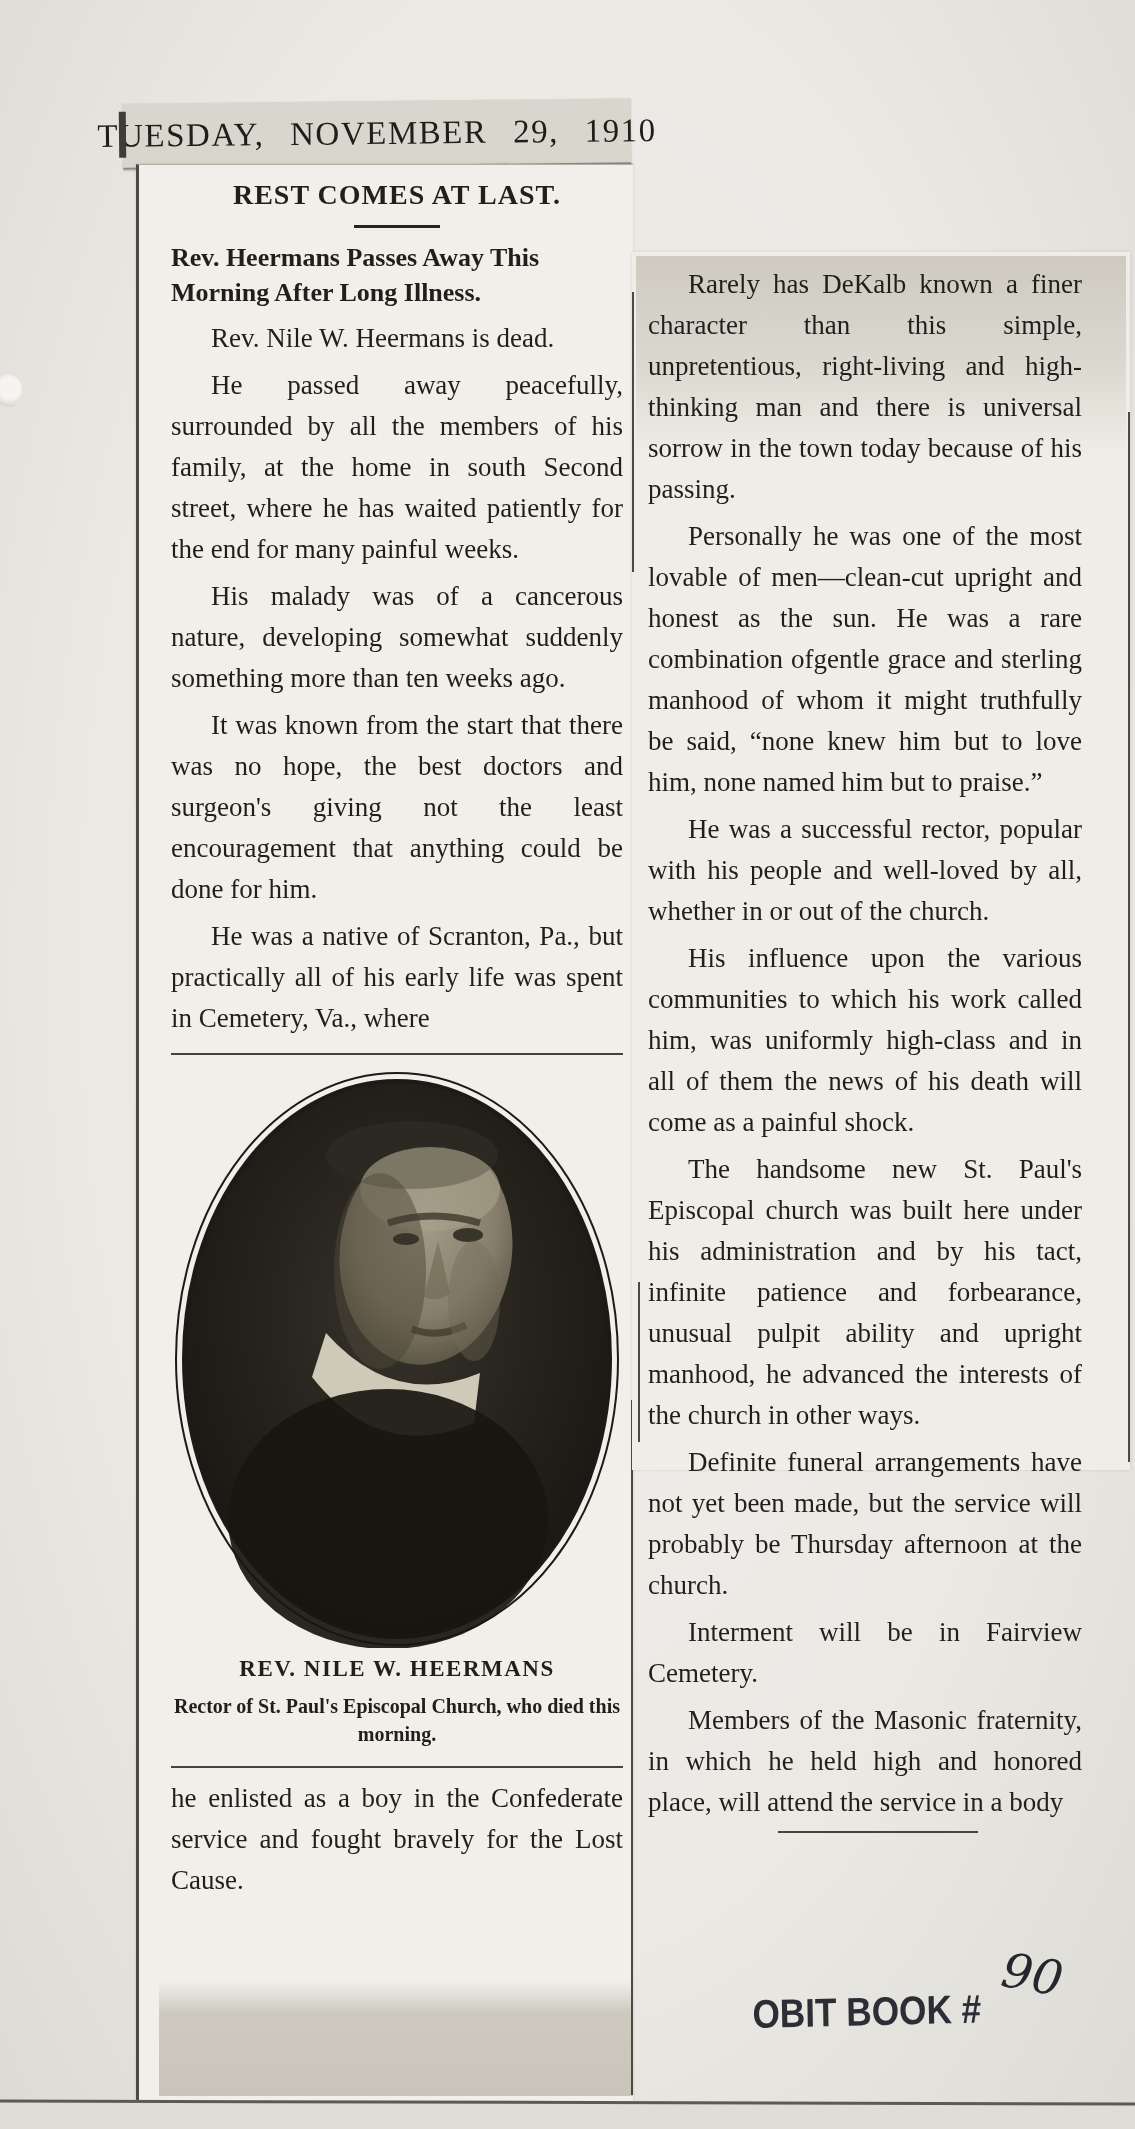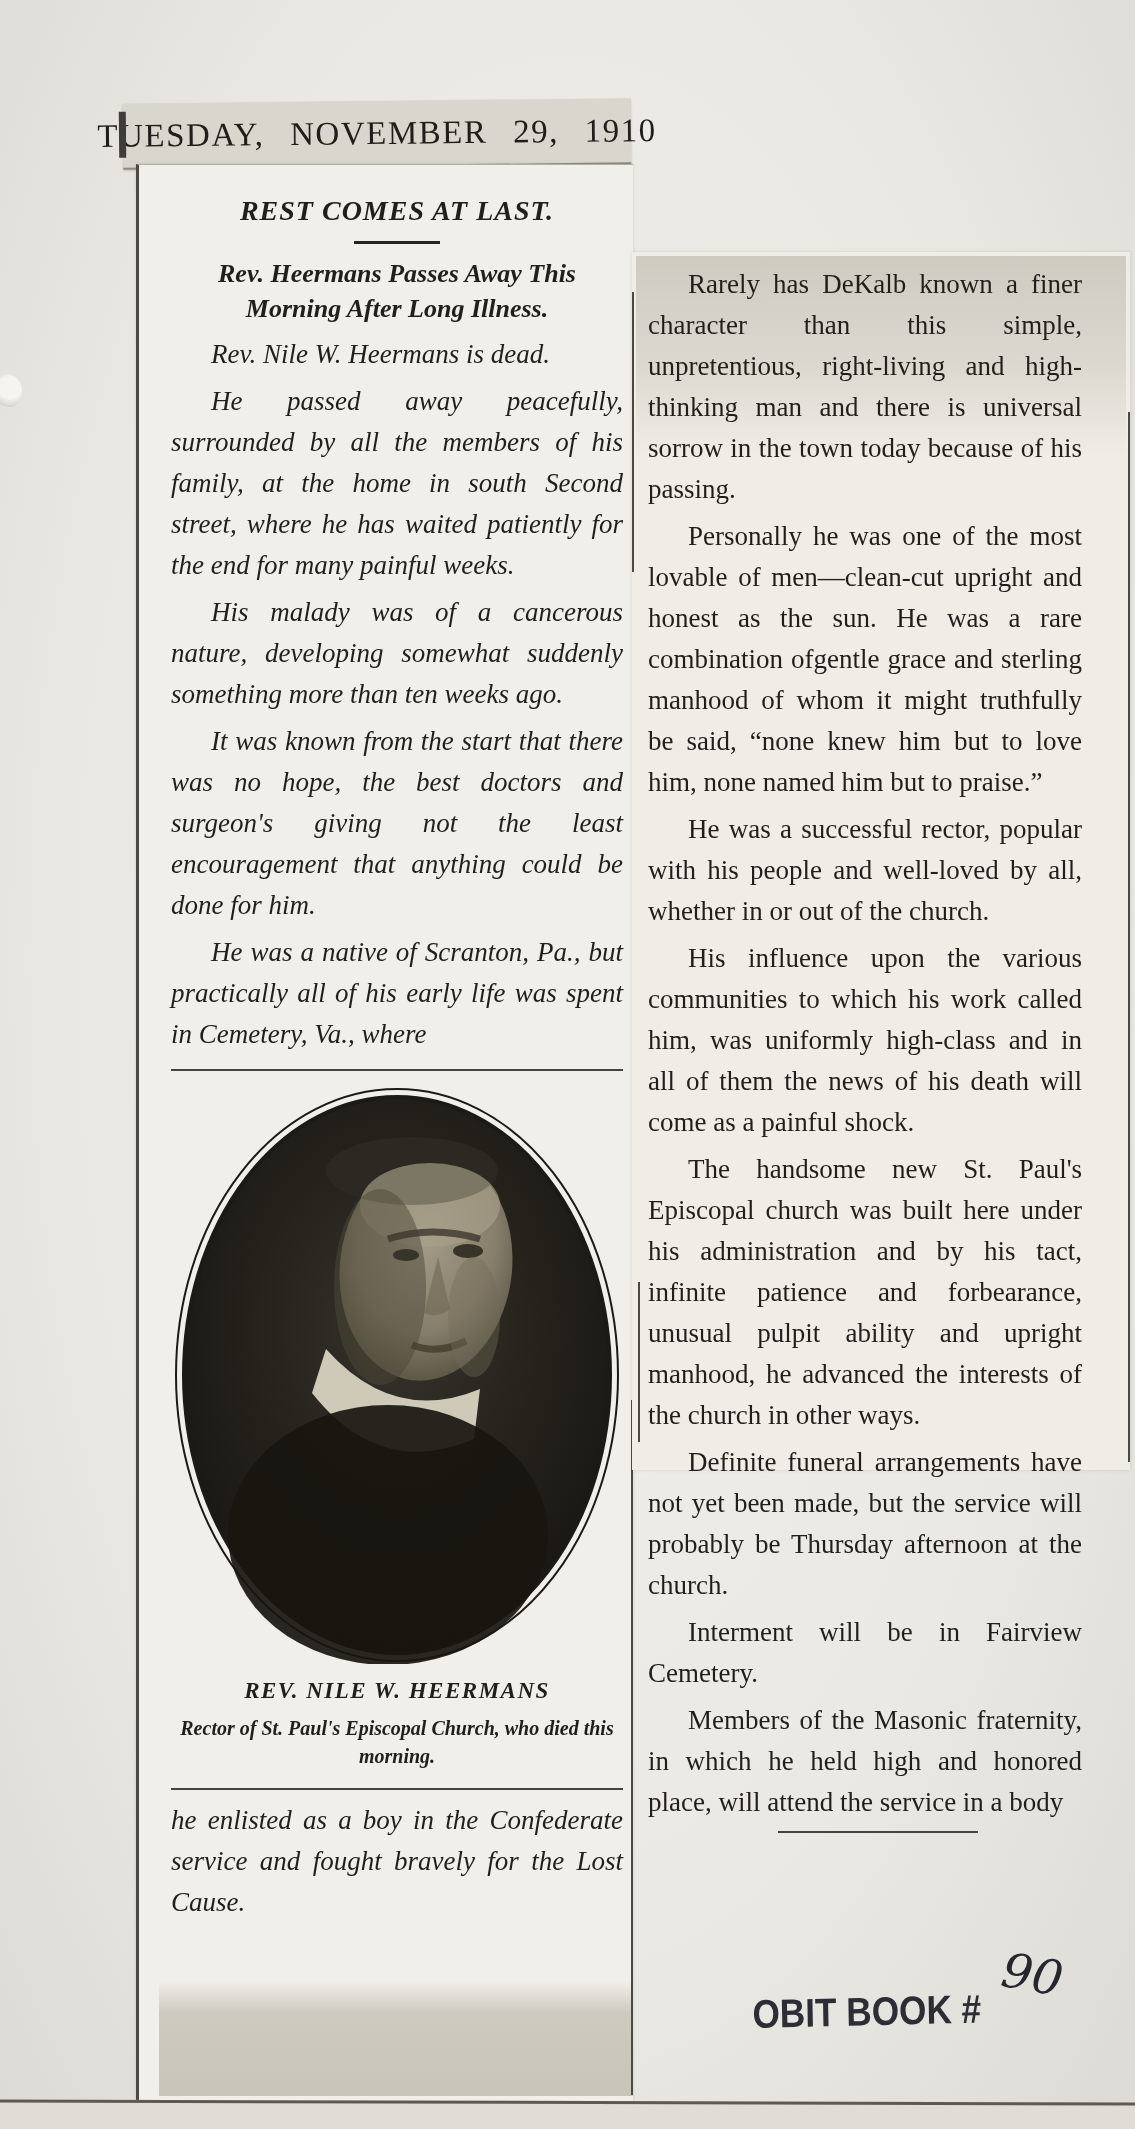--- a/index.html
+++ b/index.html
@@ -33,34 +33,34 @@
   .clip{position:absolute;background:#f1efe9;box-shadow:0 0 3px rgba(80,76,68,.18);}
   .vline{position:absolute;width:2px;background:#4b4944;}
   .shade{position:absolute;pointer-events:none;}
 
   
   .clip-left{
     left:136px;top:164px;width:494px;height:1936px;
     border-left:3px solid #4b4944;
     border-top:1px solid #b3afa5;
   }
-  .clip-left .content{position:relative;z-index:1;padding:22px 10px 0 32px;font-style:italic;}
+  .clip-left .content{position:relative;z-index:1;padding:6px 10px 0 32px;}
   .headline{font-size:28px;font-weight:bold;text-align:center;letter-spacing:1px;margin:8px 0 0 0;}
   .head-divider{width:86px;height:3px;background:#26241f;margin:14px auto 12px auto;}
-  .subhead{font-size:26px;font-weight:bold;text-align:center;line-height:1.35;margin-bottom:8px;}
+  .subhead{font-size:26px;font-weight:bold;text-align:left;line-height:1.35;margin-bottom:8px;}
   .subhead span{display:block;}
   .bodytext p{
     font-size:27px;line-height:41px;text-align:justify;margin:0 0 6px 0;text-indent:40px;
   }
   .bodytext.continued p:first-child{text-indent:0;}
   .rule{height:2px;background:#45433e;margin:14px 0 10px 0;}
   .rule.short{width:200px;height:2px;margin:8px auto 0 130px;}
 
   .photo-wrap{margin:16px auto 6px auto;width:447px;height:577px;position:relative;}
-  .caption-title{font-size:23px;font-weight:bold;text-align:center;letter-spacing:1.5px;margin-top:14px;}
+  .caption-title{font-size:23px;font-weight:bold;text-align:center;letter-spacing:1.5px;margin-top:8px;}
   .caption-sub{font-size:20px;font-weight:bold;text-align:center;line-height:1.4;margin:10px auto 0 auto;max-width:460px;}
 
   .clip-left .shade-bottom{
     left:20px;right:0;bottom:5px;height:115px;z-index:0;
     background:linear-gradient(rgba(205,201,191,0) 0%, rgba(199,195,184,.85) 28%, rgba(196,192,181,.9) 100%);
   }
 
   
   .clip-right{
     left:632px;top:252px;width:498px;height:1218px;

